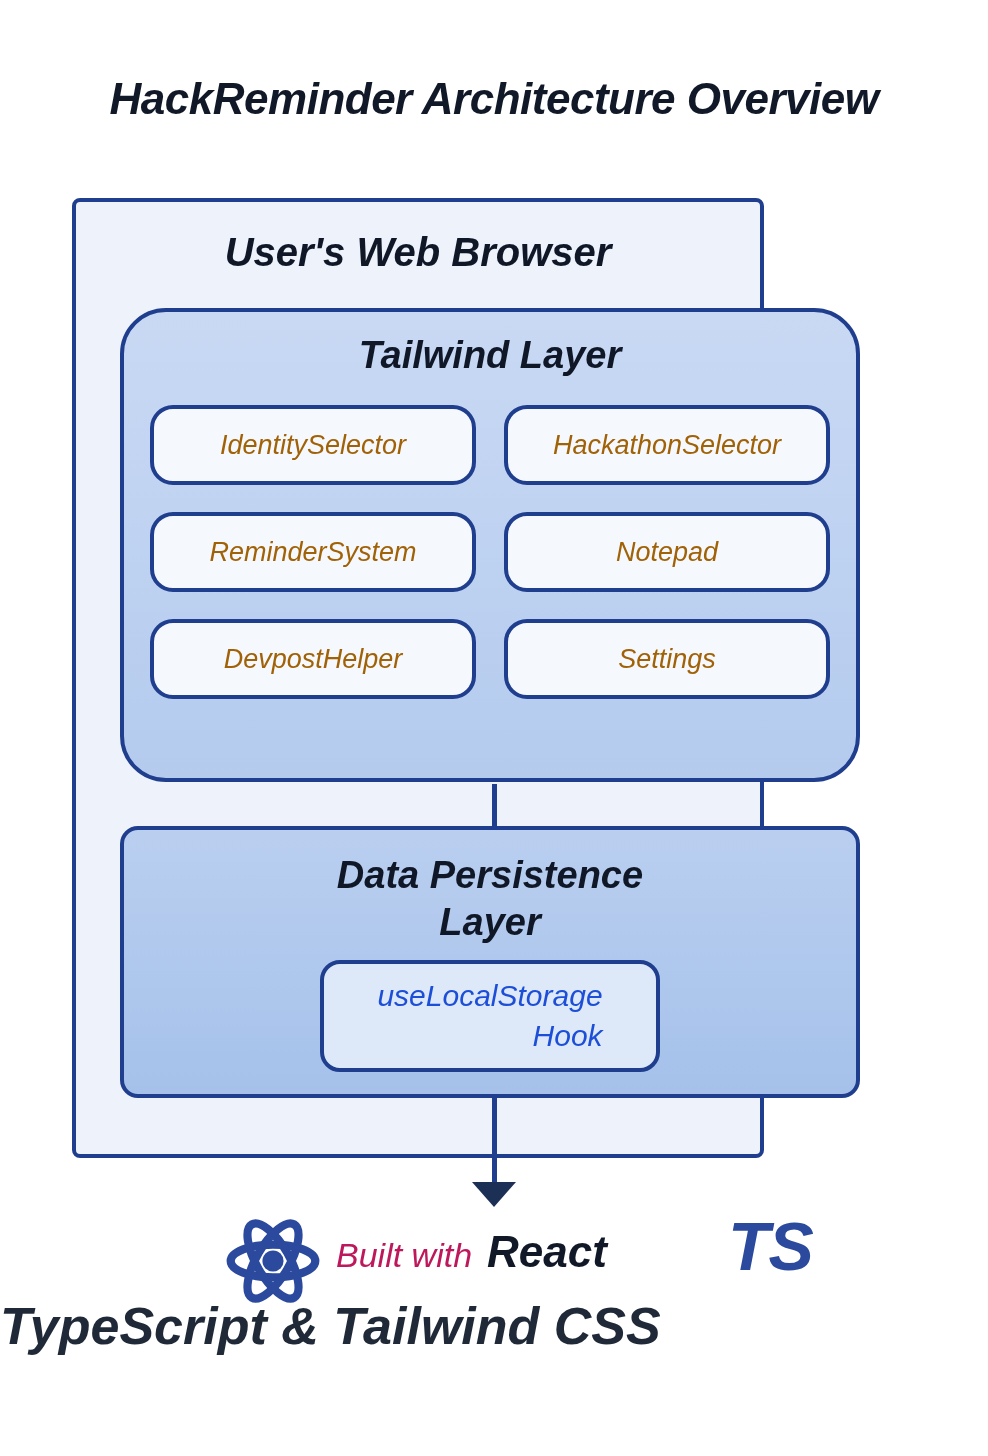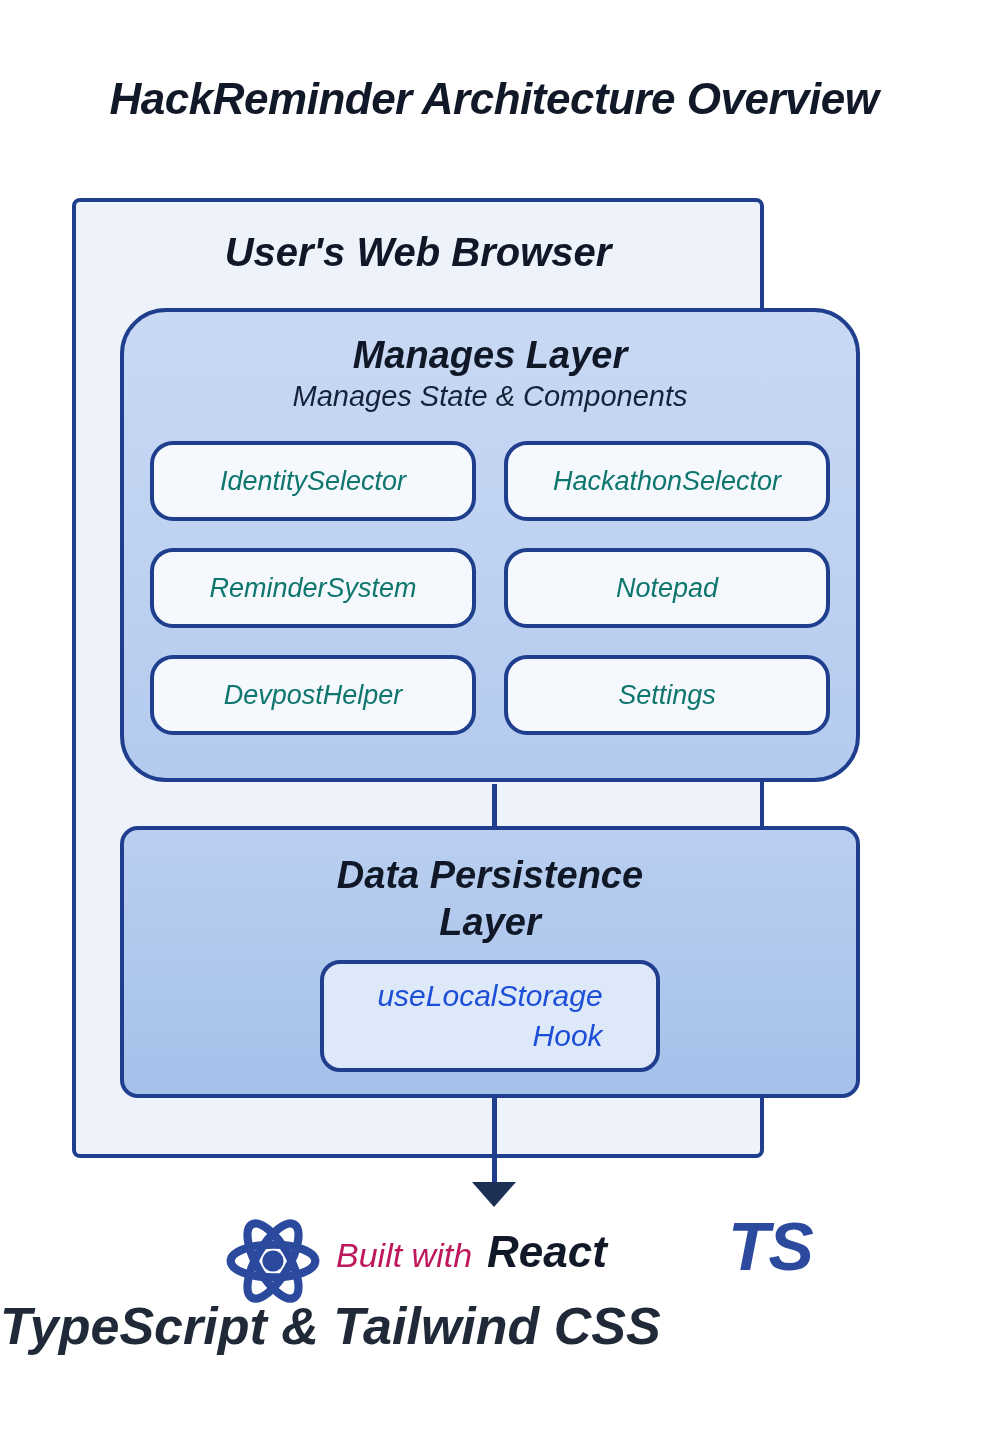--- a/index.html
+++ b/index.html
@@ -28,21 +28,21 @@
   .frontend-title{margin-top:22px;text-align:center;font-size:38px;font-weight:700;color:#101828;}
   .frontend-subtitle{margin-top:3px;text-align:center;font-size:29px;font-weight:400;color:#16213a;}
 
   .component-grid{
     margin:28px 26px 0 26px;display:grid;grid-template-columns:1fr 1fr;
     column-gap:28px;row-gap:27px;
   }
   .component-box{
     height:80px;box-sizing:border-box;border:4px solid #1f3e8e;border-radius:23px;
     background:#f5f8fd;display:flex;align-items:center;justify-content:center;
-    font-size:27px;color:#0f766e;
+    font-size:27px;color:#a16207;
   }
 
   .persistence-box{
     position:absolute;left:44px;top:624px;width:740px;height:272px;
     box-sizing:border-box;border:4px solid #1f3e8e;border-radius:18px;
     background:linear-gradient(180deg,#bacff0 0%,#a5c1ea 100%);
   }
   .persistence-title{
     margin-top:22px;text-align:center;font-size:38px;font-weight:700;color:#101828;
     line-height:47px;white-space:pre-line;
@@ -82,22 +82,21 @@
 <body>
 
 <div id="canvas">
 
   <div class="page-title">HackReminder Architecture Overview</div>
 
   <div class="outer-box">
     <div class="browser-label">User's Web Browser</div>
 
     <div class="frontend-box">
-      <div class="frontend-title">Manages Layer</div>
-      <div class="frontend-subtitle">Manages State &amp; Components</div>
+      <div class="frontend-title">Tailwind Layer</div>
       <div class="component-grid">
         <div class="component-box">IdentitySelector</div>
         <div class="component-box">HackathonSelector</div>
         <div class="component-box">ReminderSystem</div>
         <div class="component-box">Notepad</div>
         <div class="component-box">DevpostHelper</div>
         <div class="component-box">Settings</div>
       </div>
     </div>
 

